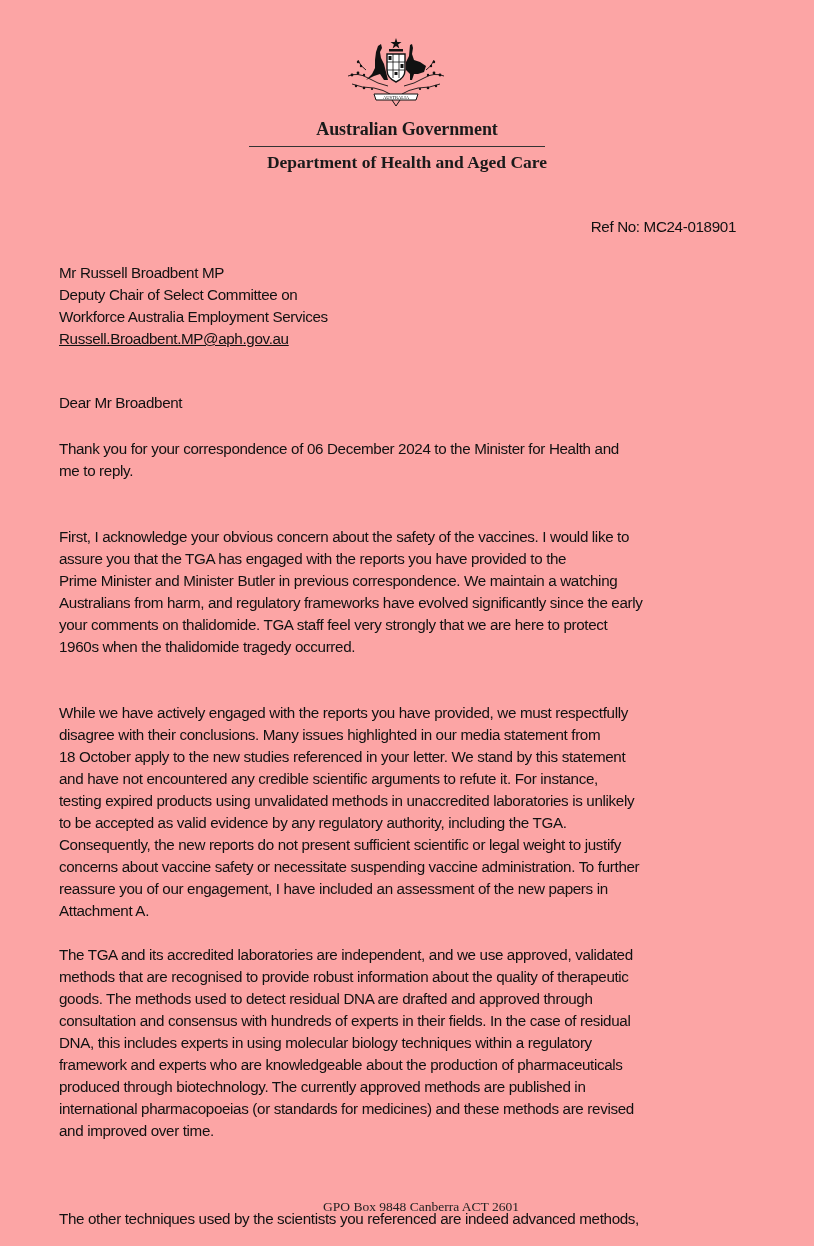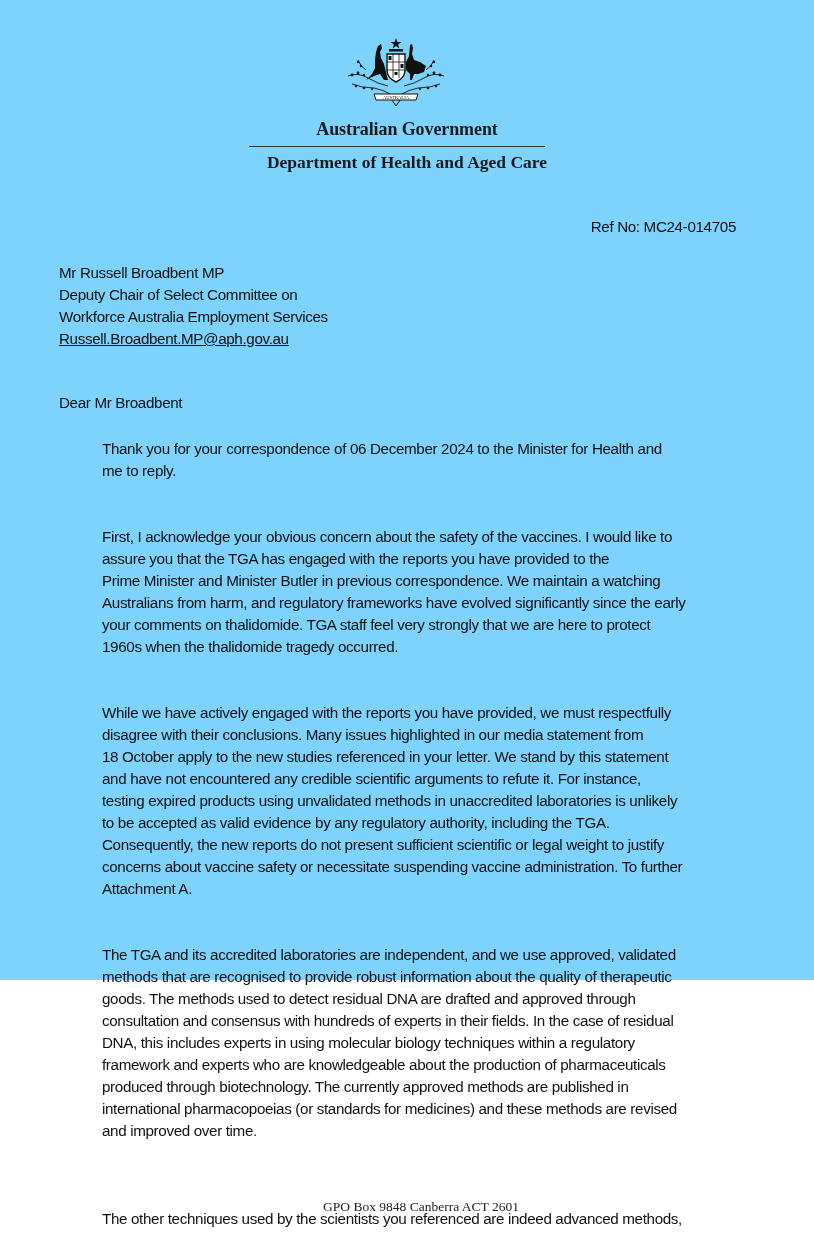--- a/index.html
+++ b/index.html
@@ -1,17 +1,17 @@
 <!DOCTYPE html>
 <html><head>
   <meta charset="utf-8">
   <style>
     html, body { margin: 0; padding: 0; background: #ffffff; }
     body { width: 814px; height: 1246px; position: relative; overflow: hidden; color: #111; }
-    .page { position: absolute; left: 0; top: 0; width: 814px; height: 980px; background: #7dd3fc; }
+    .page { position: absolute; left: 0; top: 0; width: 814px; height: 1246px; background: #fca5a5; }
 
     .crest { position: absolute; left: 344px; top: 36px; width: 104px; height: 72px; }
 
     .gov-title {
       position: absolute; left: 0; width: 814px; top: 119px; text-align: center;
       font-family: "Liberation Serif", serif; font-weight: bold; font-size: 18px; color: #1a1a1a;
       letter-spacing: -0.1px;
     }
     .gov-rule { position: absolute; left: 249px; top: 146px; width: 296px; height: 1px; background: #333; }
     .dept-title {
@@ -25,21 +25,21 @@
     }
     .ref { position: absolute; left: 560px; top: 218px; width: 176px; text-align: right; white-space: nowrap; }
 
     .address { position: absolute; left: 59px; top: 262px; line-height: 22px; }
     .address div { white-space: nowrap; }
     .email { text-decoration: underline; color: #111; }
 
     .salutation { position: absolute; left: 59px; top: 394px; white-space: nowrap; }
 
     .para { position: absolute; left: 59px; width: 690px; line-height: 22px; }
-    .para div { white-space: nowrap; margin-left: 43px; }
+    .para div { white-space: nowrap; }
     .p1 { top: 438px; }
     .p2 { top: 526px; }
     .p3 { top: 702px; }
     .p4 { top: 944px; }
     .p5 { top: 1208px; }
 
     .footer {
       position: absolute; left: 0; width: 814px; top: 1199px; text-align: center;
       font-family: "Liberation Serif", serif; font-size: 13.5px; color: #222; margin-left: 14px;
     }
@@ -97,21 +97,21 @@
 
     <path d="M30,58 L74,58 L72,64 L32,64 Z" fill="#fff" stroke="#111" stroke-width="1"></path>
     <text x="52" y="63" text-anchor="middle" font-family="Liberation Serif, serif" font-size="4.6" fill="#111">AUSTRALIA</text>
     <path d="M48,64 L52,70 L56,64" fill="none" stroke="#111" stroke-width="1"></path>
   </svg>
 
   <div class="gov-title">Australian Government</div>
   <div class="gov-rule"></div>
   <div class="dept-title">Department of Health and Aged Care</div>
 
-  <div class="text ref">Ref No: MC24-014705</div>
+  <div class="text ref">Ref No: MC24-018901</div>
 
   <div class="text address">
     <div>Mr Russell Broadbent MP</div>
     <div>Deputy Chair of Select Committee on</div>
     <div>Workforce Australia Employment Services</div>
     <div><a class="email" href="mailto:Russell.Broadbent.MP@aph.gov.au">Russell.Broadbent.MP@aph.gov.au</a></div>
   </div>
 
   <div class="text salutation">Dear Mr Broadbent</div>
 
@@ -131,20 +131,21 @@
 
   <div class="text para p3">
     <div>While we have actively engaged with the reports you have provided, we must respectfully</div>
     <div>disagree with their conclusions. Many issues highlighted in our media statement from</div>
     <div>18 October apply to the new studies referenced in your letter. We stand by this statement</div>
     <div>and have not encountered any credible scientific arguments to refute it. For instance,</div>
     <div>testing expired products using unvalidated methods in unaccredited laboratories is unlikely</div>
     <div>to be accepted as valid evidence by any regulatory authority, including the TGA.</div>
     <div>Consequently, the new reports do not present sufficient scientific or legal weight to justify</div>
     <div>concerns about vaccine safety or necessitate suspending vaccine administration. To further</div>
+    <div>reassure you of our engagement, I have included an assessment of the new papers in</div>
     <div>Attachment A.</div>
   </div>
 
   <div class="text para p4">
     <div>The TGA and its accredited laboratories are independent, and we use approved, validated</div>
     <div>methods that are recognised to provide robust information about the quality of therapeutic</div>
     <div>goods.  The methods used to detect residual DNA are drafted and approved through</div>
     <div>consultation and consensus with hundreds of experts in their fields.  In the case of residual</div>
     <div>DNA, this includes experts in using molecular biology techniques within a regulatory</div>
     <div>framework and experts who are knowledgeable about the production of pharmaceuticals</div>

